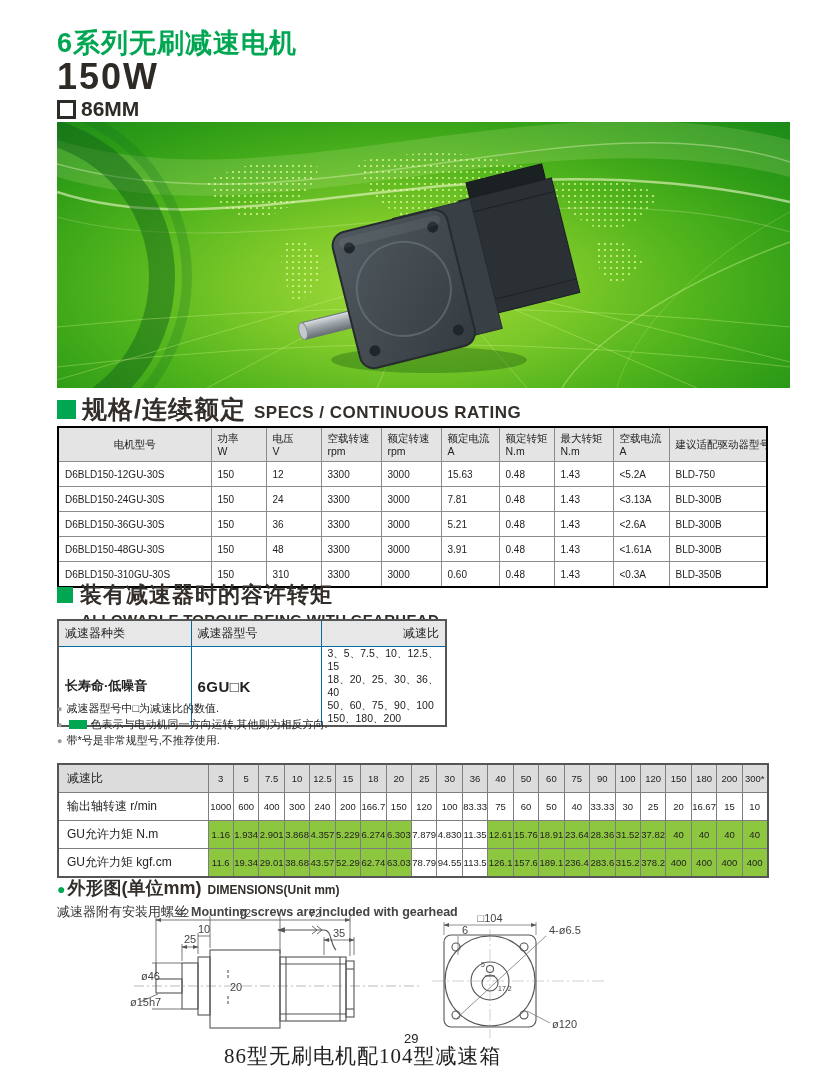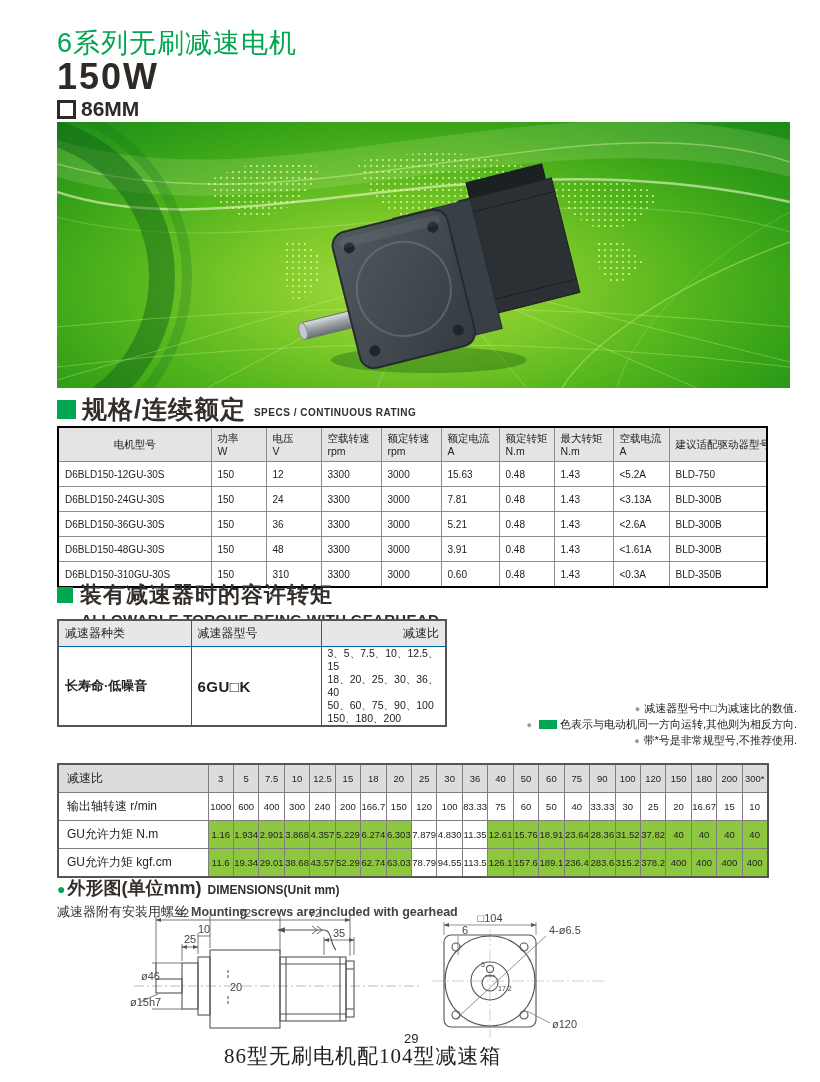--- a/index.html
+++ b/index.html
@@ -1,35 +1,35 @@
 <!DOCTYPE html>
 <html><head>
 <meta charset="utf-8">
 <style>
   html,body{margin:0;padding:0;background:#fff;}
   .page{position:relative;width:820px;height:1082px;background:#fff;overflow:hidden;
         font-family:"Liberation Sans","DejaVu Sans",sans-serif;color:#333;}
   .abs{position:absolute;}
 
   
-  .series-title{font-size:27px;font-weight:normal;color:#00A651;line-height:30px;letter-spacing:1px;}
+  .series-title{font-size:27px;font-weight:bold;color:#00A651;line-height:30px;letter-spacing:1px;}
   .power-title{font-size:36px;font-weight:bold;color:#2e2a26;line-height:38px;letter-spacing:2px;}
   .frame-title{font-size:21px;font-weight:bold;color:#2e2a26;line-height:26px;display:flex;align-items:center;}
   .frame-sq{display:inline-block;width:13px;height:13px;border:3px solid #2e2a26;margin-right:5px;}
 
   
   .banner{left:57px;top:122px;width:733px;height:266px;overflow:hidden;
     background:radial-gradient(ellipse at 48% 62%, #a8dd3f 0%, #7cc829 30%, #4fb31c 55%, #2f9d17 78%, #1b8a19 100%);}
   .banner svg{display:block;}
 
   
   .h1-row{display:flex;align-items:center;}
   .h1-sq{width:19px;height:19px;background:#00A651;margin-right:6px;flex:0 0 auto;}
   .h1-cn{font-size:25px;font-weight:bold;color:#332e29;letter-spacing:1px;}
-  .h1-en{font-size:10px;font-weight:bold;color:#332e29;margin-left:8px;margin-top:6px;letter-spacing:0.5px;}
+  .h1-en{font-size:17px;font-weight:bold;color:#332e29;margin-left:8px;margin-top:6px;letter-spacing:0.5px;}
   .h2-sq{width:16px;height:16px;background:#00A651;margin-right:7px;flex:0 0 auto;}
   .h2-cn{font-size:22px;font-weight:bold;color:#332e29;letter-spacing:1px;}
   .h2-en{font-size:15px;font-weight:bold;color:#332e29;margin-left:24px;margin-top:1px;letter-spacing:0.3px;}
 
   
   table{border-collapse:collapse;table-layout:fixed;background:#fff;}
   .spec-table{width:710px;border:2px solid #000000;font-size:10px;color:#222;}
   .spec-table th,.spec-table td{border:1px solid #8c8c8c;padding:0 2px 0 6px;text-align:left;
     overflow:hidden;white-space:nowrap;}
   .spec-table thead th{background:#e4e4e4;height:33px;font-weight:normal;font-size:10.5px;
@@ -43,21 +43,21 @@
   .gh-table thead th{background:#e7e7e7;height:25px;font-weight:normal;font-size:12px;
     text-align:left;padding:0 6px;vertical-align:middle;}
   .gh-table thead th.right{text-align:right;}
   .gh-table td{height:56px;vertical-align:middle;padding:0 6px;}
   .gh-type{font-size:13px;font-weight:bold;}
   .gh-model{font-size:15px;font-weight:bold;letter-spacing:0.5px;}
   .gh-ratios{font-size:10.5px;line-height:13px;text-align:left;}
 
   
   .notes{font-size:11px;line-height:15px;color:#222;}
-  .note-line{white-space:nowrap;text-align:right;}
+  .note-line{white-space:nowrap;}
   .note-bullet{color:#9a9a9a;font-size:9px;margin-right:4px;}
   .note-gsq{display:inline-block;width:18px;height:9px;background:#00A651;margin:0 3px;vertical-align:-1px;}
 
   
   .ratio-table{width:710px;border:2px solid #555;color:#222;}
   .ratio-table td{border:1px solid #7e7e7e;height:27px;text-align:center;font-size:9.5px;
     padding:0;overflow:hidden;white-space:nowrap;}
   .ratio-table td.rlabel{text-align:left;padding-left:8px;font-size:12px;background:#fff;}
   .ratio-table td.gray{background:#dcdcdc;}
   .ratio-table td.green{background:#8DC63F;}

